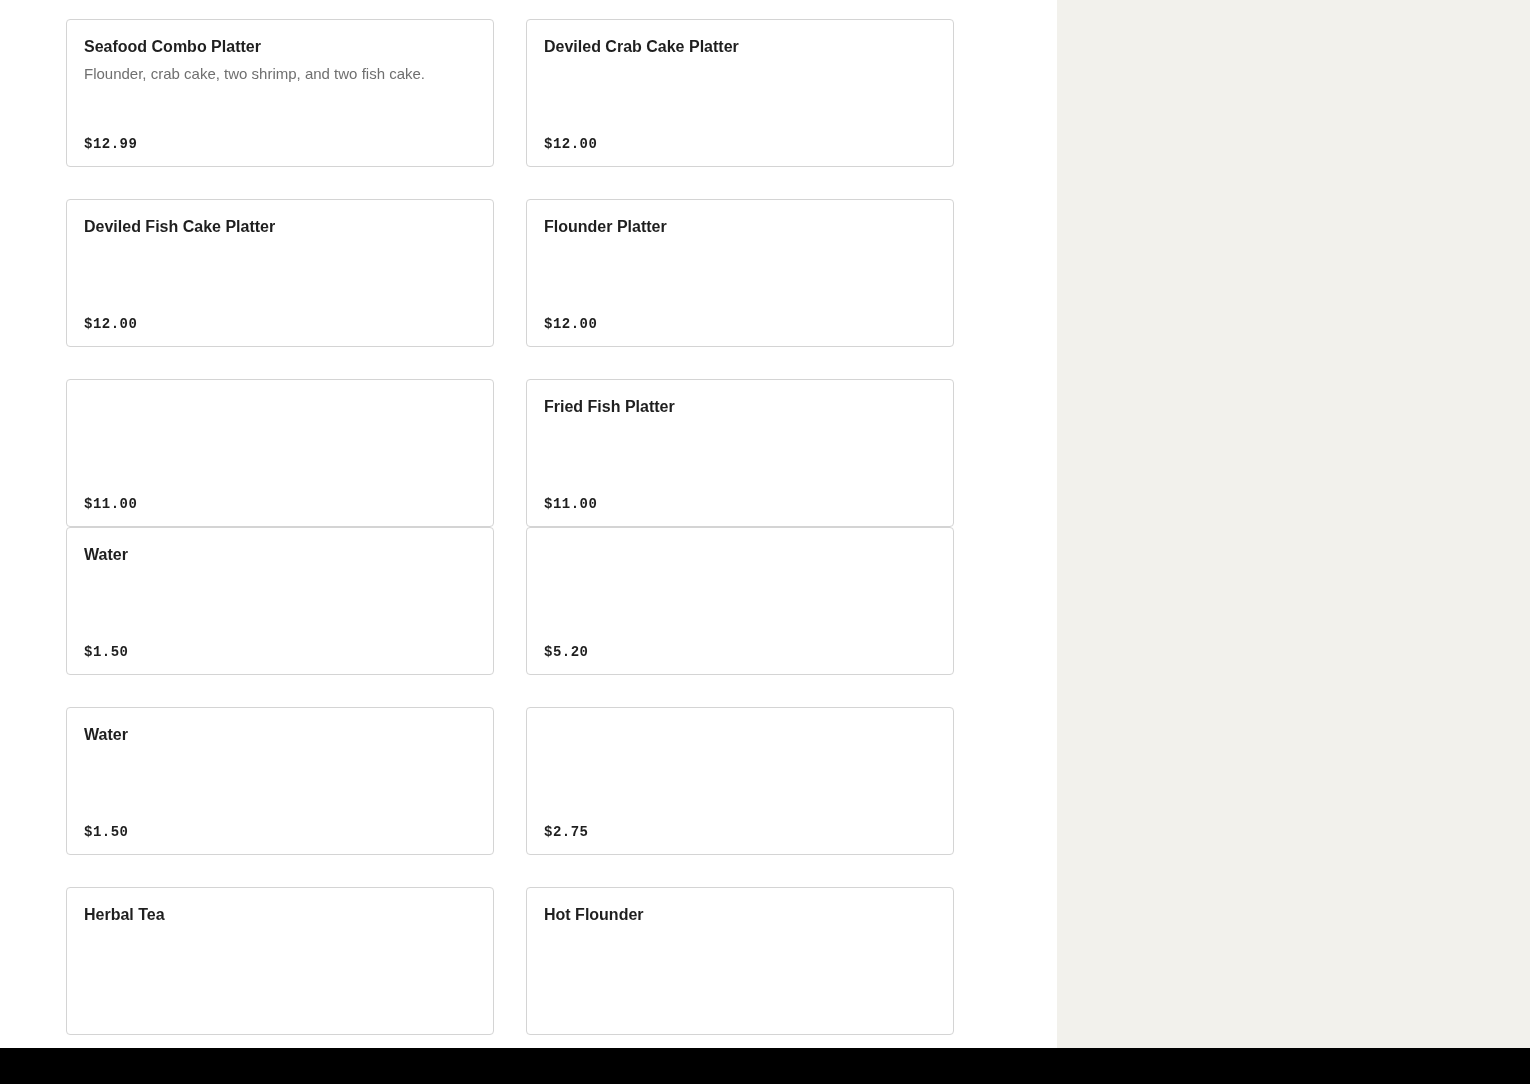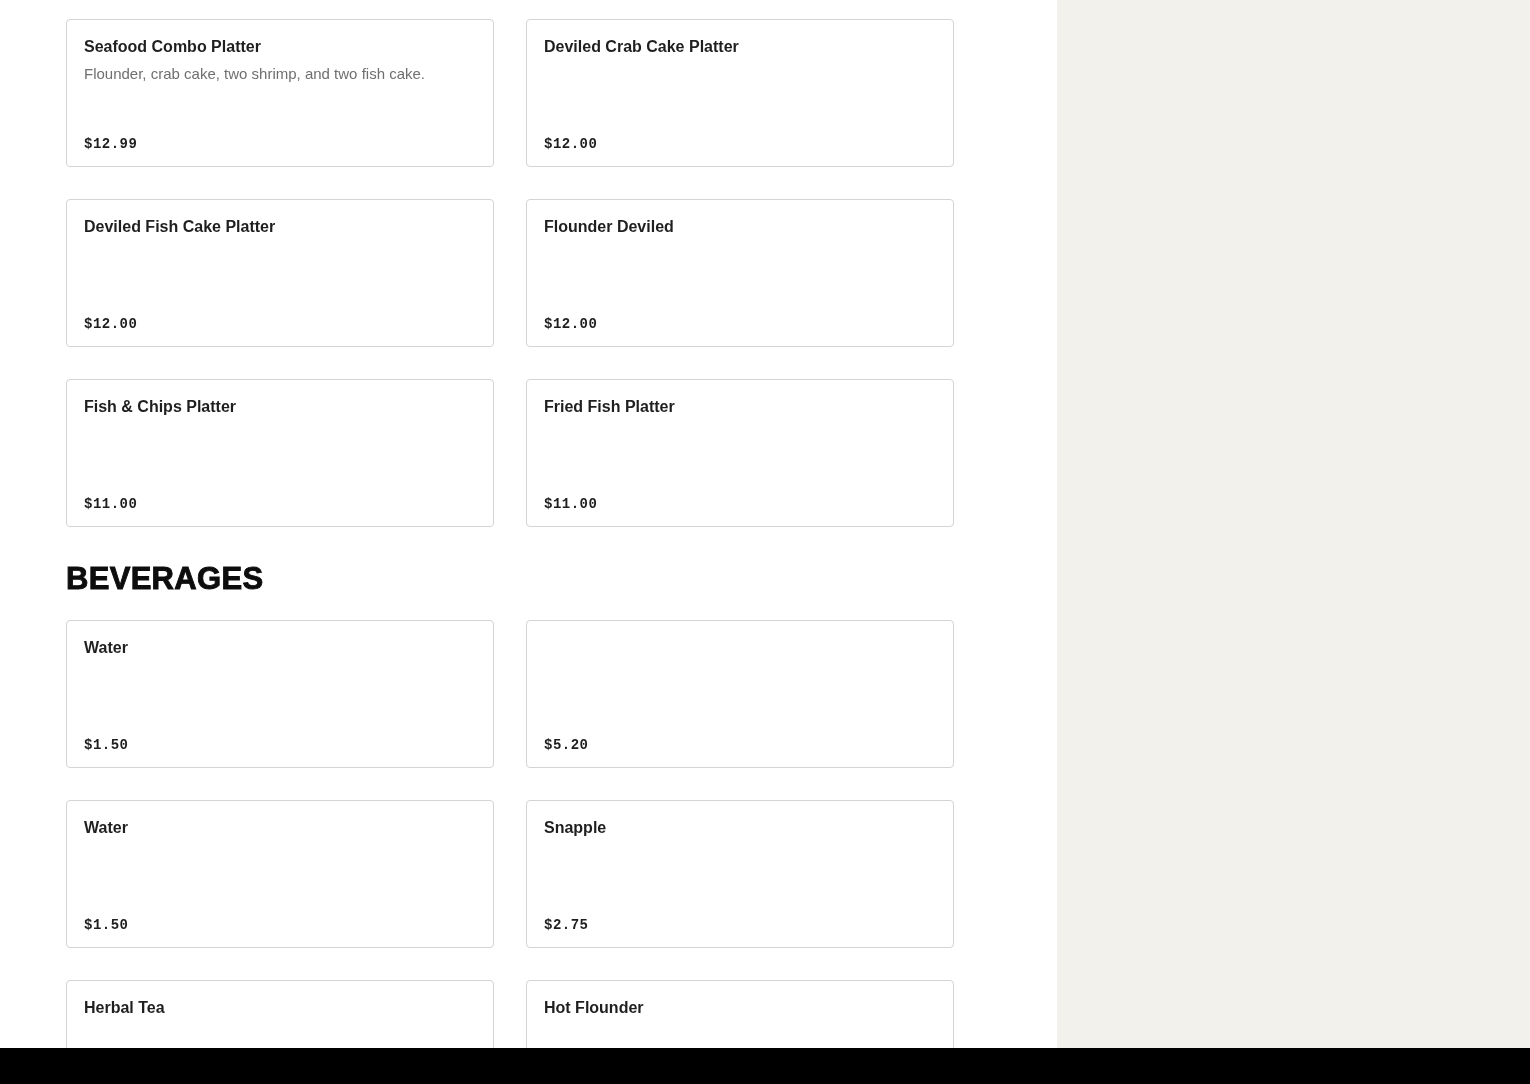--- a/index.html
+++ b/index.html
@@ -121,60 +121,57 @@
     <div class="card-price">$12.00</div>
   </article>
 
   <article class="card">
     <h3 class="card-title">Deviled Fish Cake Platter</h3>
 
     <div class="card-price">$12.00</div>
   </article>
 
   <article class="card">
-    <h3 class="card-title">Flounder Deviled</h3>
+    <h3 class="card-title">Flounder Platter</h3>
 
     <div class="card-price">$12.00</div>
   </article>
 
   <article class="card">
-    <h3 class="card-title">Fish &amp; Chips Platter</h3>
 
     <div class="card-price">$11.00</div>
   </article>
 
   <article class="card">
     <h3 class="card-title">Fried Fish Platter</h3>
 
     <div class="card-price">$11.00</div>
   </article>
 </div>
     </section>
     <section class="menu-section">
-      <h2 class="section-heading">BEVERAGES</h2>
       <div class="card-grid">
   <article class="card">
     <h3 class="card-title">Water</h3>
 
     <div class="card-price">$1.50</div>
   </article>
 
   <article class="card">
 
     <div class="card-price">$5.20</div>
   </article>
 
   <article class="card">
     <h3 class="card-title">Water</h3>
 
     <div class="card-price">$1.50</div>
   </article>
 
   <article class="card">
-    <h3 class="card-title">Snapple</h3>
 
     <div class="card-price">$2.75</div>
   </article>
 
   <article class="card">
     <h3 class="card-title">Herbal Tea</h3>
 
     <div class="card-price"></div>
   </article>
 

